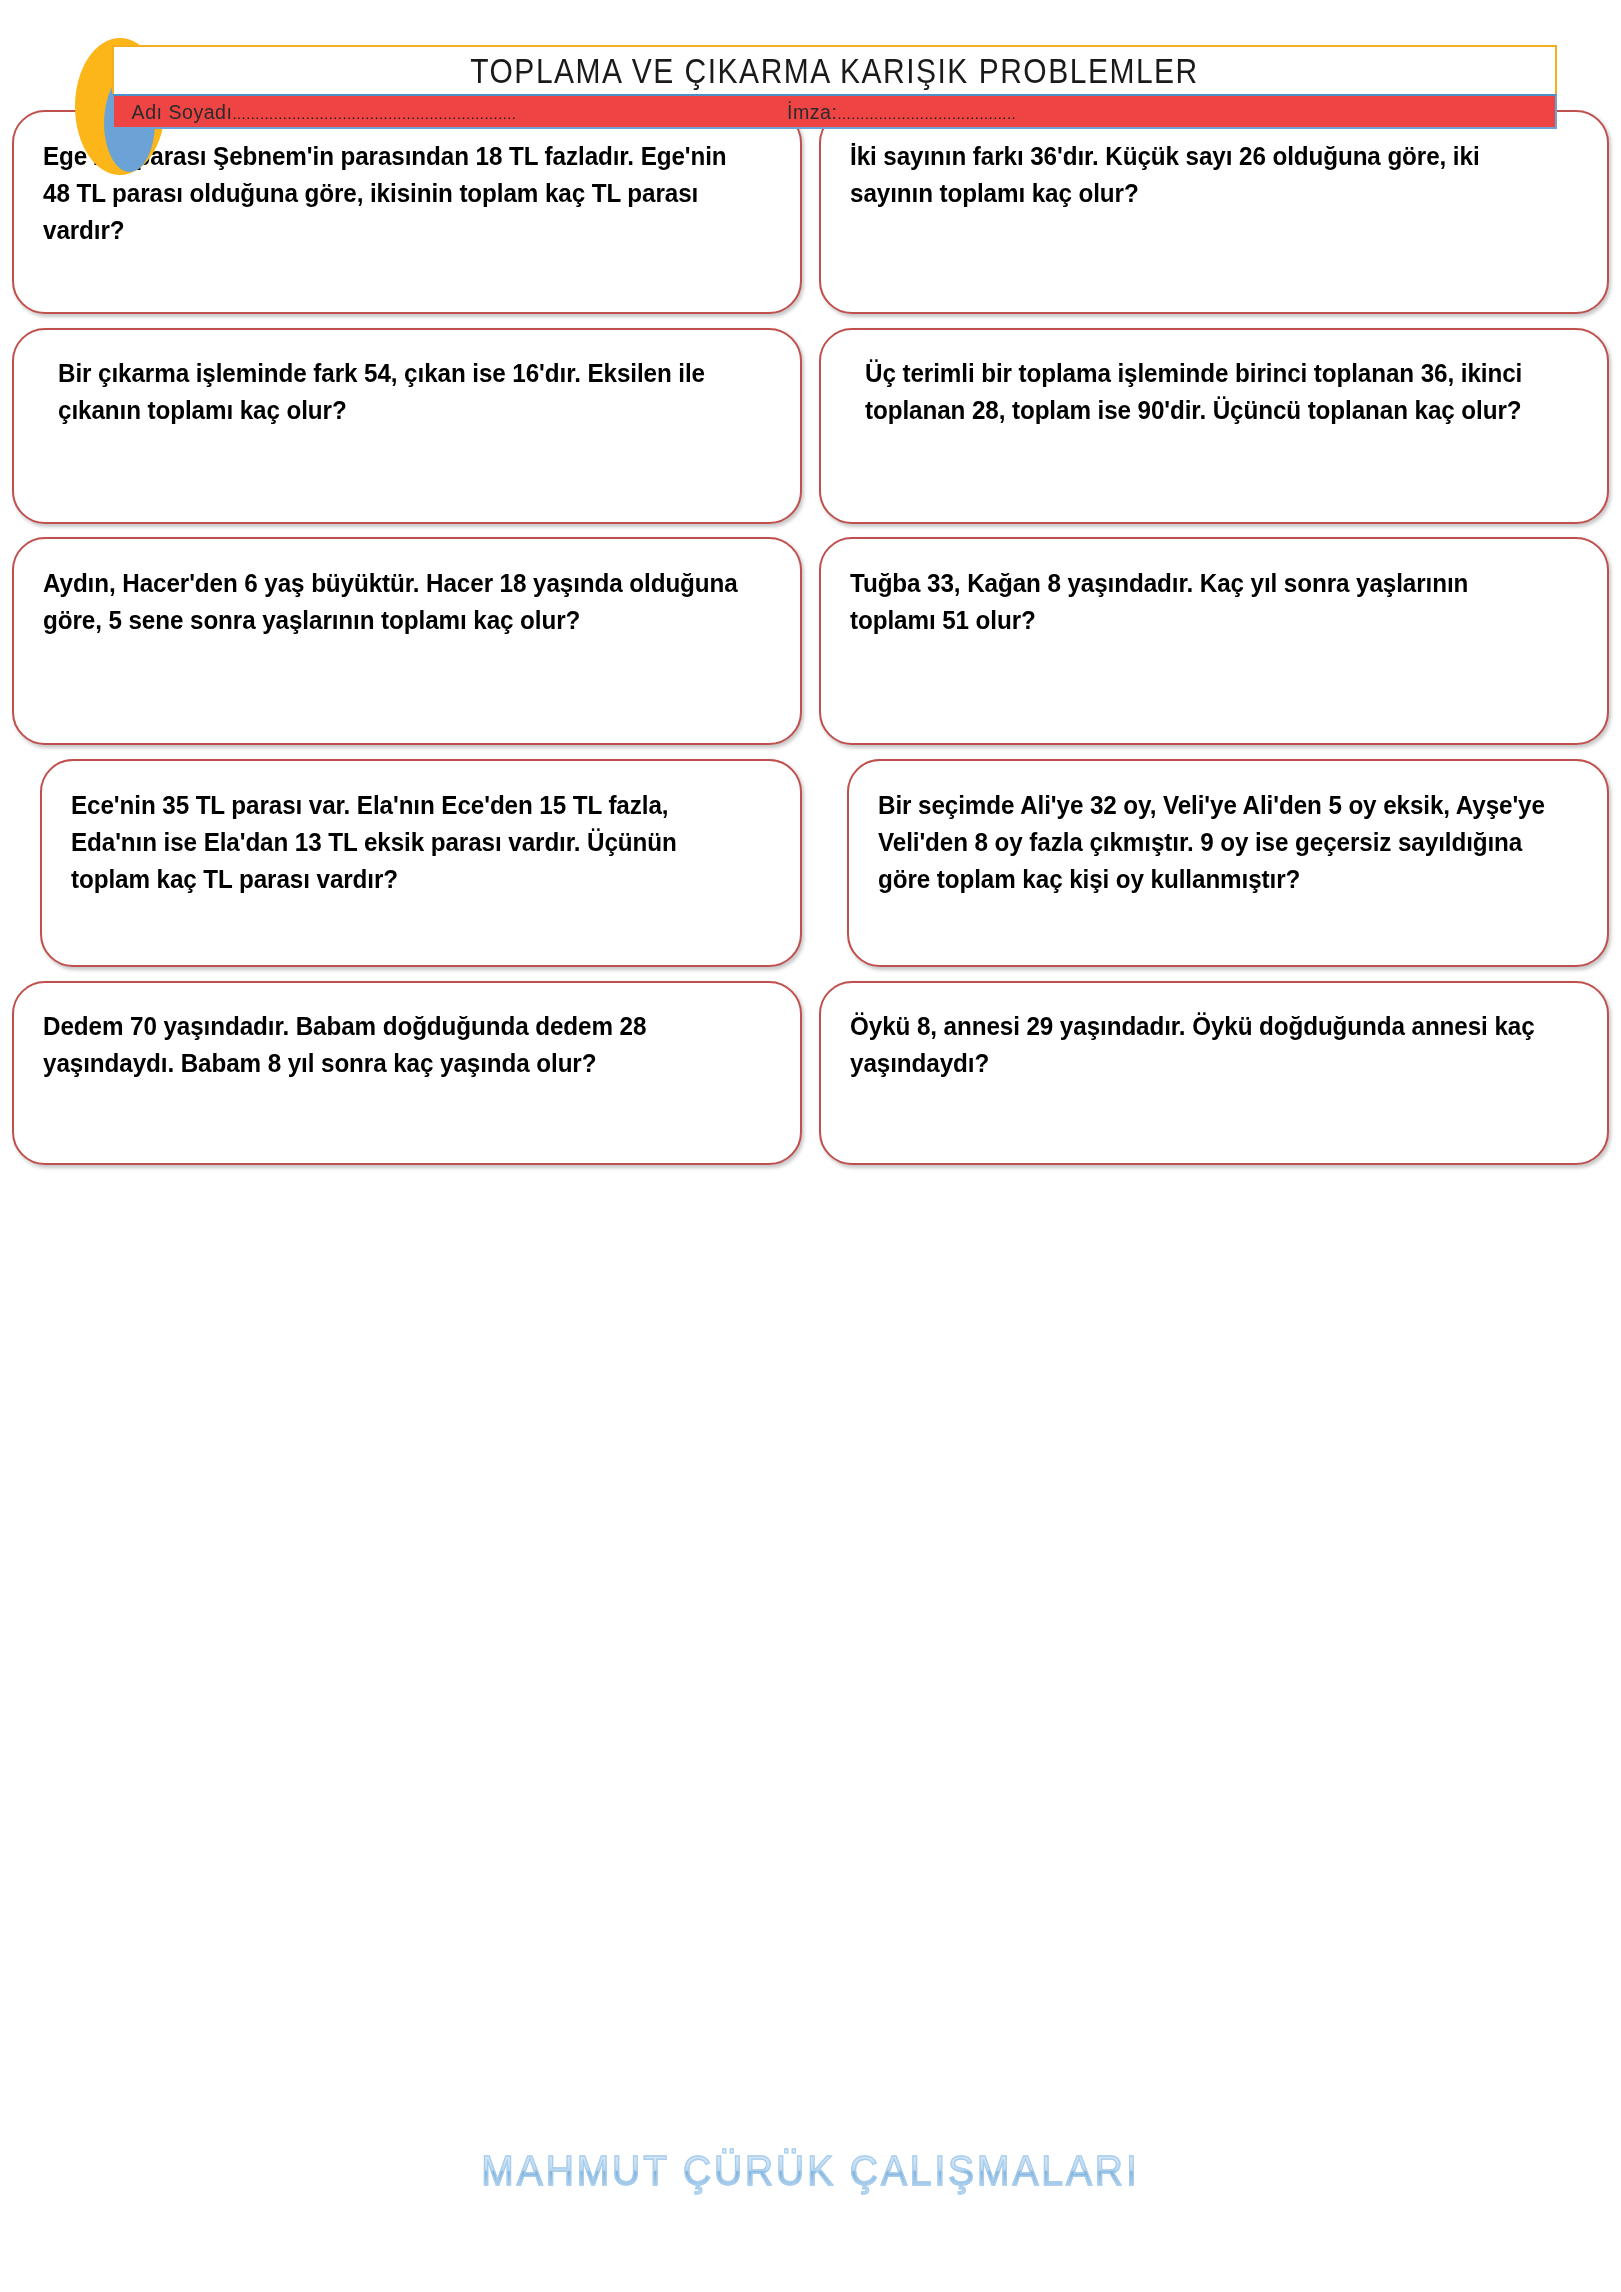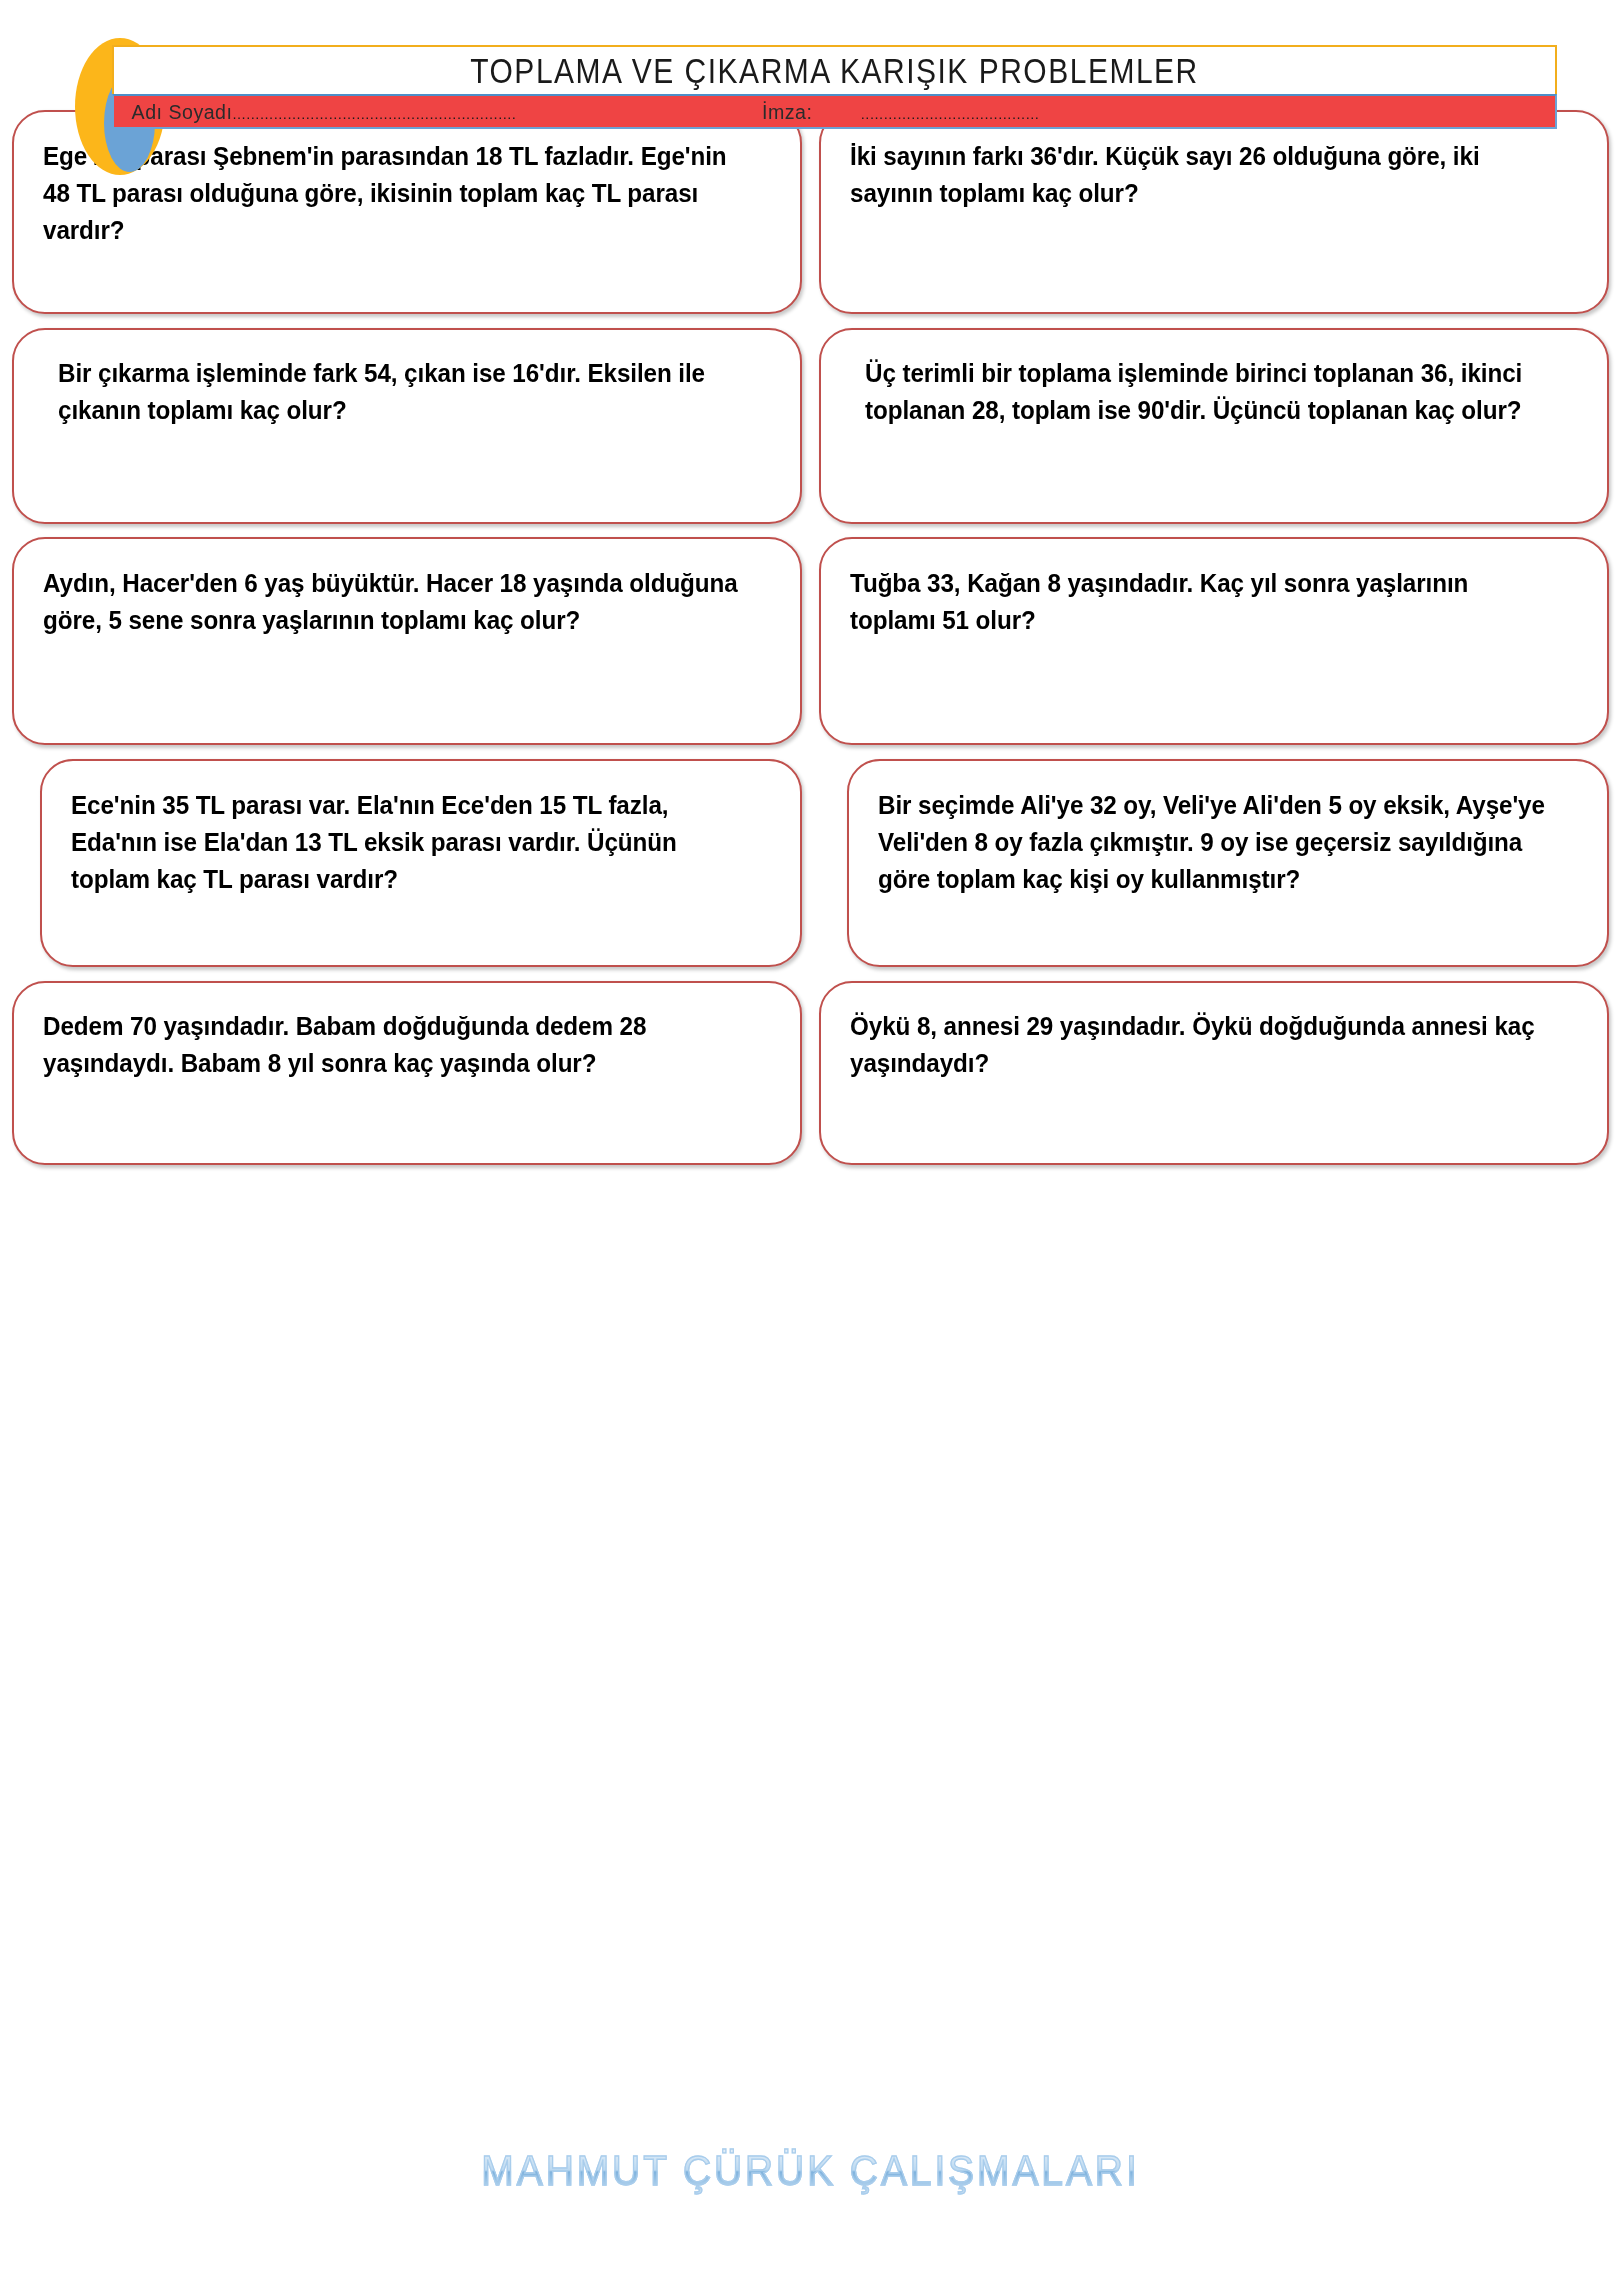--- a/index.html
+++ b/index.html
@@ -81,21 +81,21 @@
     position: absolute;
     top: 4.9px;
     font-family: "Liberation Sans", sans-serif;
     font-size: 19.6px;
     color: #2b2b2b;
     white-space: nowrap;
     display: flex;
     align-items: baseline;
   }
   .header-field.name { left: 17.6px; }
-  .header-field.sign { left: 648px; text-align: right; }
+  .header-field.sign { left: 673px; }
   .field-label { font-size: 19.6px; letter-spacing: 0.5px; }
   .field-dots {
     font-size: 14.7px;
     letter-spacing: 0.5px;
     color: #1a1a1a;
     overflow: hidden;
     display: inline-block;
   }
   .header-field.name .field-dots { width: 323px; }
   .header-field.sign .field-dots { width: 227px; }

